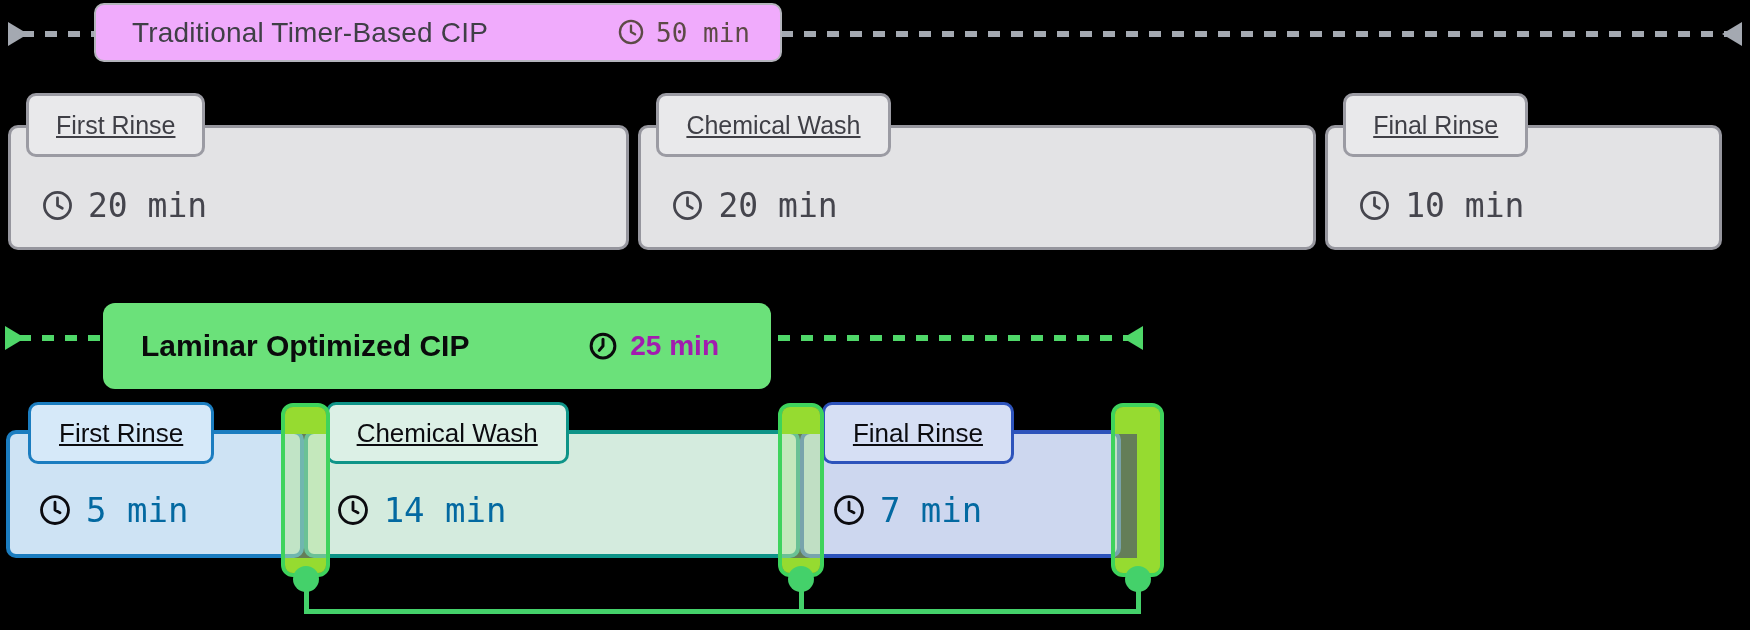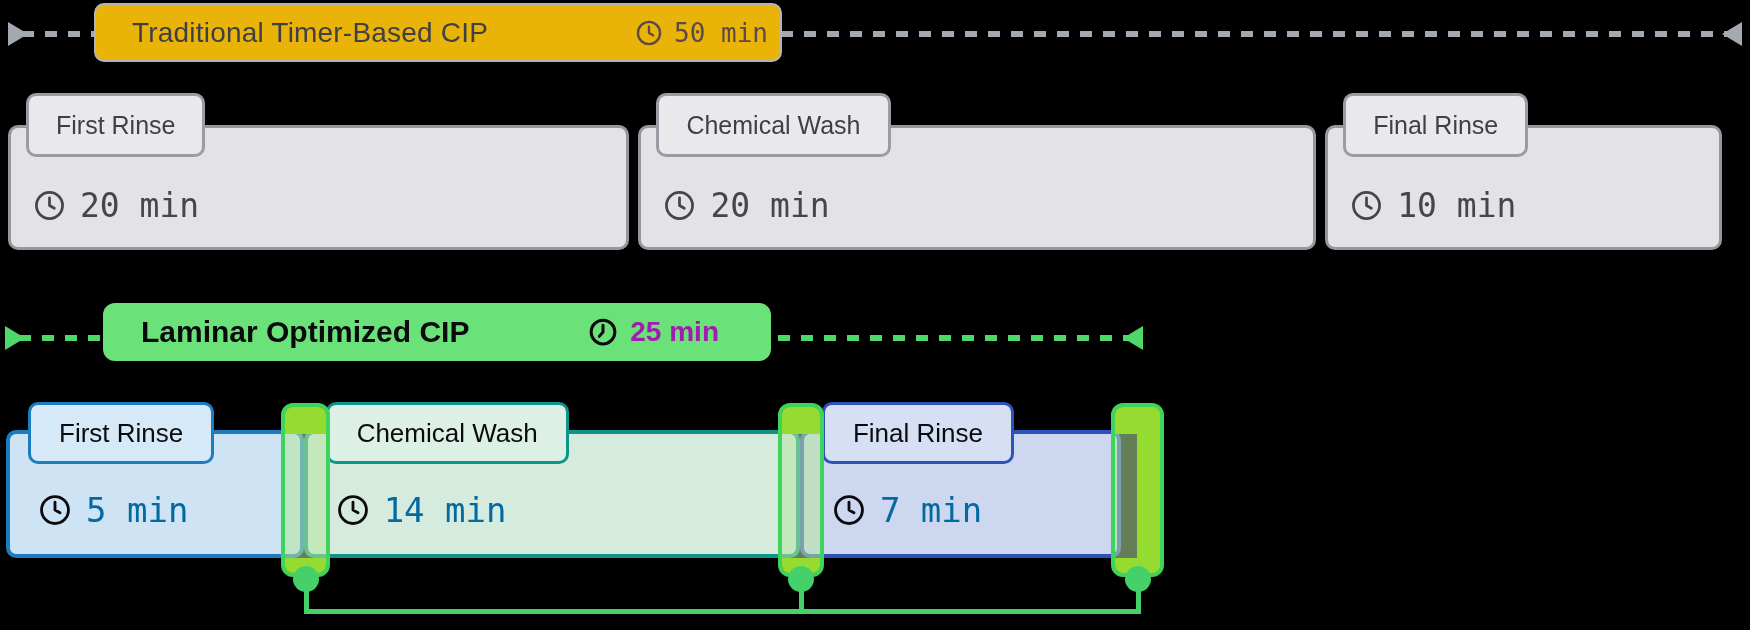--- a/index.html
+++ b/index.html
@@ -13,57 +13,57 @@
   .tline .arr{position:absolute;width:0;height:0;top:2px;
     border-top:12px solid transparent;border-bottom:12px solid transparent;}
   .tline .arr.point-right{left:0;border-left:20px solid var(--lc);}
   .tline .arr.point-left{right:0;border-right:20px solid var(--lc);}
   .tline1{--lc:#A4A9B1;left:8px;top:20px;width:1734px;}
   .tline2{--lc:#4FD769;left:5px;top:324px;width:1138px;}
 
   
   .hdr{position:absolute;display:flex;align-items:center;justify-content:space-between;
        box-sizing:border-box;z-index:4;}
-  .hdr1{left:94px;top:3px;width:688px;height:59px;background:#eab308;
-        border:2px solid #B4B4BC;border-radius:10px;padding:0 12px 0 36px;
+  .hdr1{left:94px;top:3px;width:688px;height:59px;background:#f0abfc;
+        border:2px solid #B4B4BC;border-radius:10px;padding:0 30px 0 36px;
         box-shadow:0 8px 0 rgba(0,0,0,.75);}
   .hdr1 .t{font-size:28px;font-weight:500;color:#3F3F46;letter-spacing:.2px;}
-  .hdr1 .d{display:flex;align-items:center;gap:11px;color:#5C4A46;
+  .hdr1 .d{display:flex;gap:11px;color:#5C4A46;
            font-family:"DejaVu Sans Mono",monospace;font-size:26px;}
-  .hdr2{left:103px;top:303px;width:668px;height:58px;background:#6BE17A;
+  .hdr2{left:103px;top:303px;width:668px;height:86px;background:#6BE17A;
         border-radius:12px;padding:0 52px 0 38px;box-shadow:0 8px 0 rgba(0,0,0,.75);}
   .hdr2 .t{font-size:30px;font-weight:700;color:#0A0A0C;}
   .hdr2 .d{display:flex;align-items:center;gap:12px;color:#a21caf;
            font-size:28px;font-weight:600;}
 
   
   .bars{position:absolute;display:flex;box-sizing:border-box;}
   .bars1{left:8px;top:125px;width:1714px;height:125px;gap:9px;}
   .bars2{left:6px;top:430px;width:1115px;height:128px;}
   .bar{position:relative;box-sizing:border-box;border-radius:10px;}
   .bars1 .bar{background:#E3E3E5;border:3px solid #96969E;box-shadow:0 9px 0 rgba(0,0,0,.75);}
   .p1a{flex:622 0 0;} .p1b{flex:679 0 0;} .p1c{flex:395 0 0;}
   .b21{flex:296 0 0;background:#CEE3F4;border:4px solid #1B7DC0;}
   .b22{flex:499 0 0;background:#D4EBDE;border:4px solid #0E9488;}
   .b23{flex:320 0 0;background:#CDD7EF;border:4px solid #2D53BB;}
   .bars2 .bar{box-shadow:0 9px 0 rgba(0,0,0,.75);}
 
   .tab{position:absolute;display:flex;align-items:center;box-sizing:border-box;
-       border-radius:10px;white-space:nowrap;z-index:5;}
+       border-radius:10px;white-space:nowrap;z-index:5;text-decoration:underline;}
   .bars1 .tab{top:-35px;left:15px;height:64px;padding:0 27px;background:#E9E9EB;
        border:3px solid #9B9BA3;font-size:25px;color:#3F3F46;}
   .bars2 .tab{top:-32px;left:18px;height:62px;padding:0 28px;font-size:26px;
        color:#0B0B0F;border-width:3px;border-style:solid;}
   .b21 .tab{background:#D6E9F9;border-color:#1B7DC0;}
   .b22 .tab{background:#DCF0E6;border-color:#0E9488;}
   .b23 .tab{background:#D6DFF4;border-color:#2D53BB;}
 
   .time{position:absolute;display:flex;align-items:center;
         font-family:"DejaVu Sans Mono",monospace;}
-  .bars1 .time{left:22px;top:58px;gap:14px;font-size:33px;color:#45454D;}
+  .bars1 .time{left:30px;top:58px;gap:14px;font-size:33px;color:#45454D;}
   .bars2 .time{left:28px;top:56px;gap:14px;font-size:34px;color:#0369a1;font-weight:500;}
 
   
   .sensor{position:absolute;top:403px;height:174px;box-sizing:border-box;
           border:4px solid #3ED35C;border-radius:12px;
           background:rgba(182,230,160,.55);z-index:6;overflow:hidden;}
   .sensor .cap{position:absolute;top:0;left:0;right:0;height:27px;background:#96DB30;}
   .sensor .foot{position:absolute;bottom:0;left:0;right:0;height:15px;background:#96DB30;}
   .sensor .side{position:absolute;top:0;right:0;bottom:0;width:23px;background:#96DB30;}
   .s1{left:281px;width:49px;} .s2{left:778px;width:46px;} .s3{left:1111px;width:53px;}

